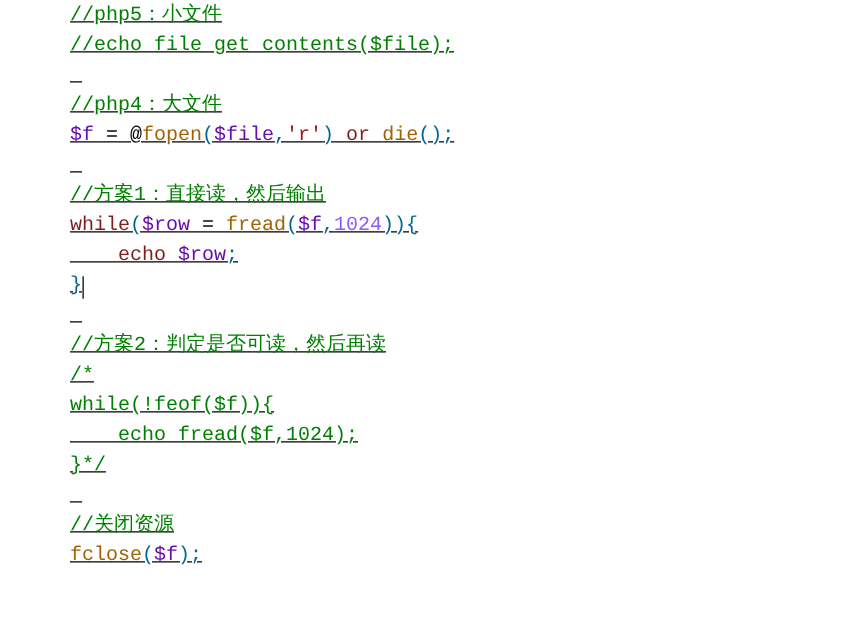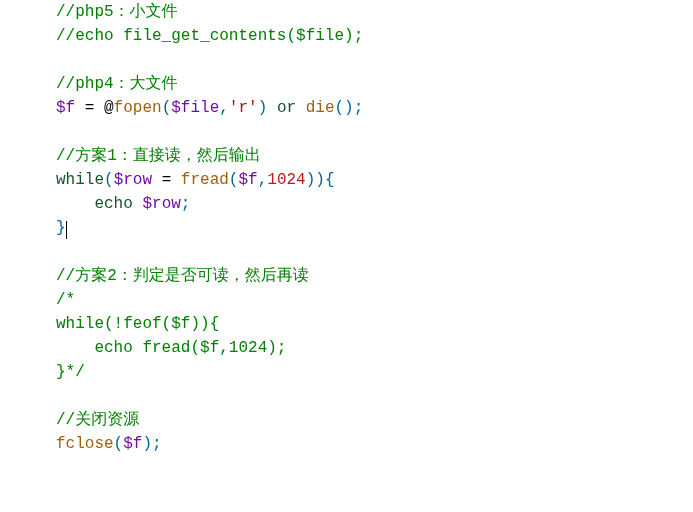--- a/index.html
+++ b/index.html
@@ -6,29 +6,30 @@
     margin: 0;
     padding: 0;
     background: #ffffff;
     font-family: Consolas, "Courier New", monospace;
     font-size: 16px;
     line-height: 1.5;
   }
   .code-container {
     padding: 0 0 0 56px;
     white-space: pre;
+    text-decoration: underline;
   }
   .line { display: block; min-height: 1.5em; }
   .tok-comment { color: #008000; }
   .tok-var     { color: #6a0dad; }
   .tok-op      { color: #000000; }
   .tok-func    { color: #a16207; }
-  .tok-keyword { color: #14532d; }
+  .tok-keyword { color: #7f1d1d; }
   .tok-punct   { color: #006699; }
-  .tok-num     { color: #b91c1c; }
+  .tok-num     { color: #8b5cf6; }
   .tok-str     { color: #a31515; }
   .caret {
     display: inline-block;
     width: 1px;
     height: 1.1em;
     background: #000;
     vertical-align: text-bottom;
     position: relative;
     top: 2px;
   }

